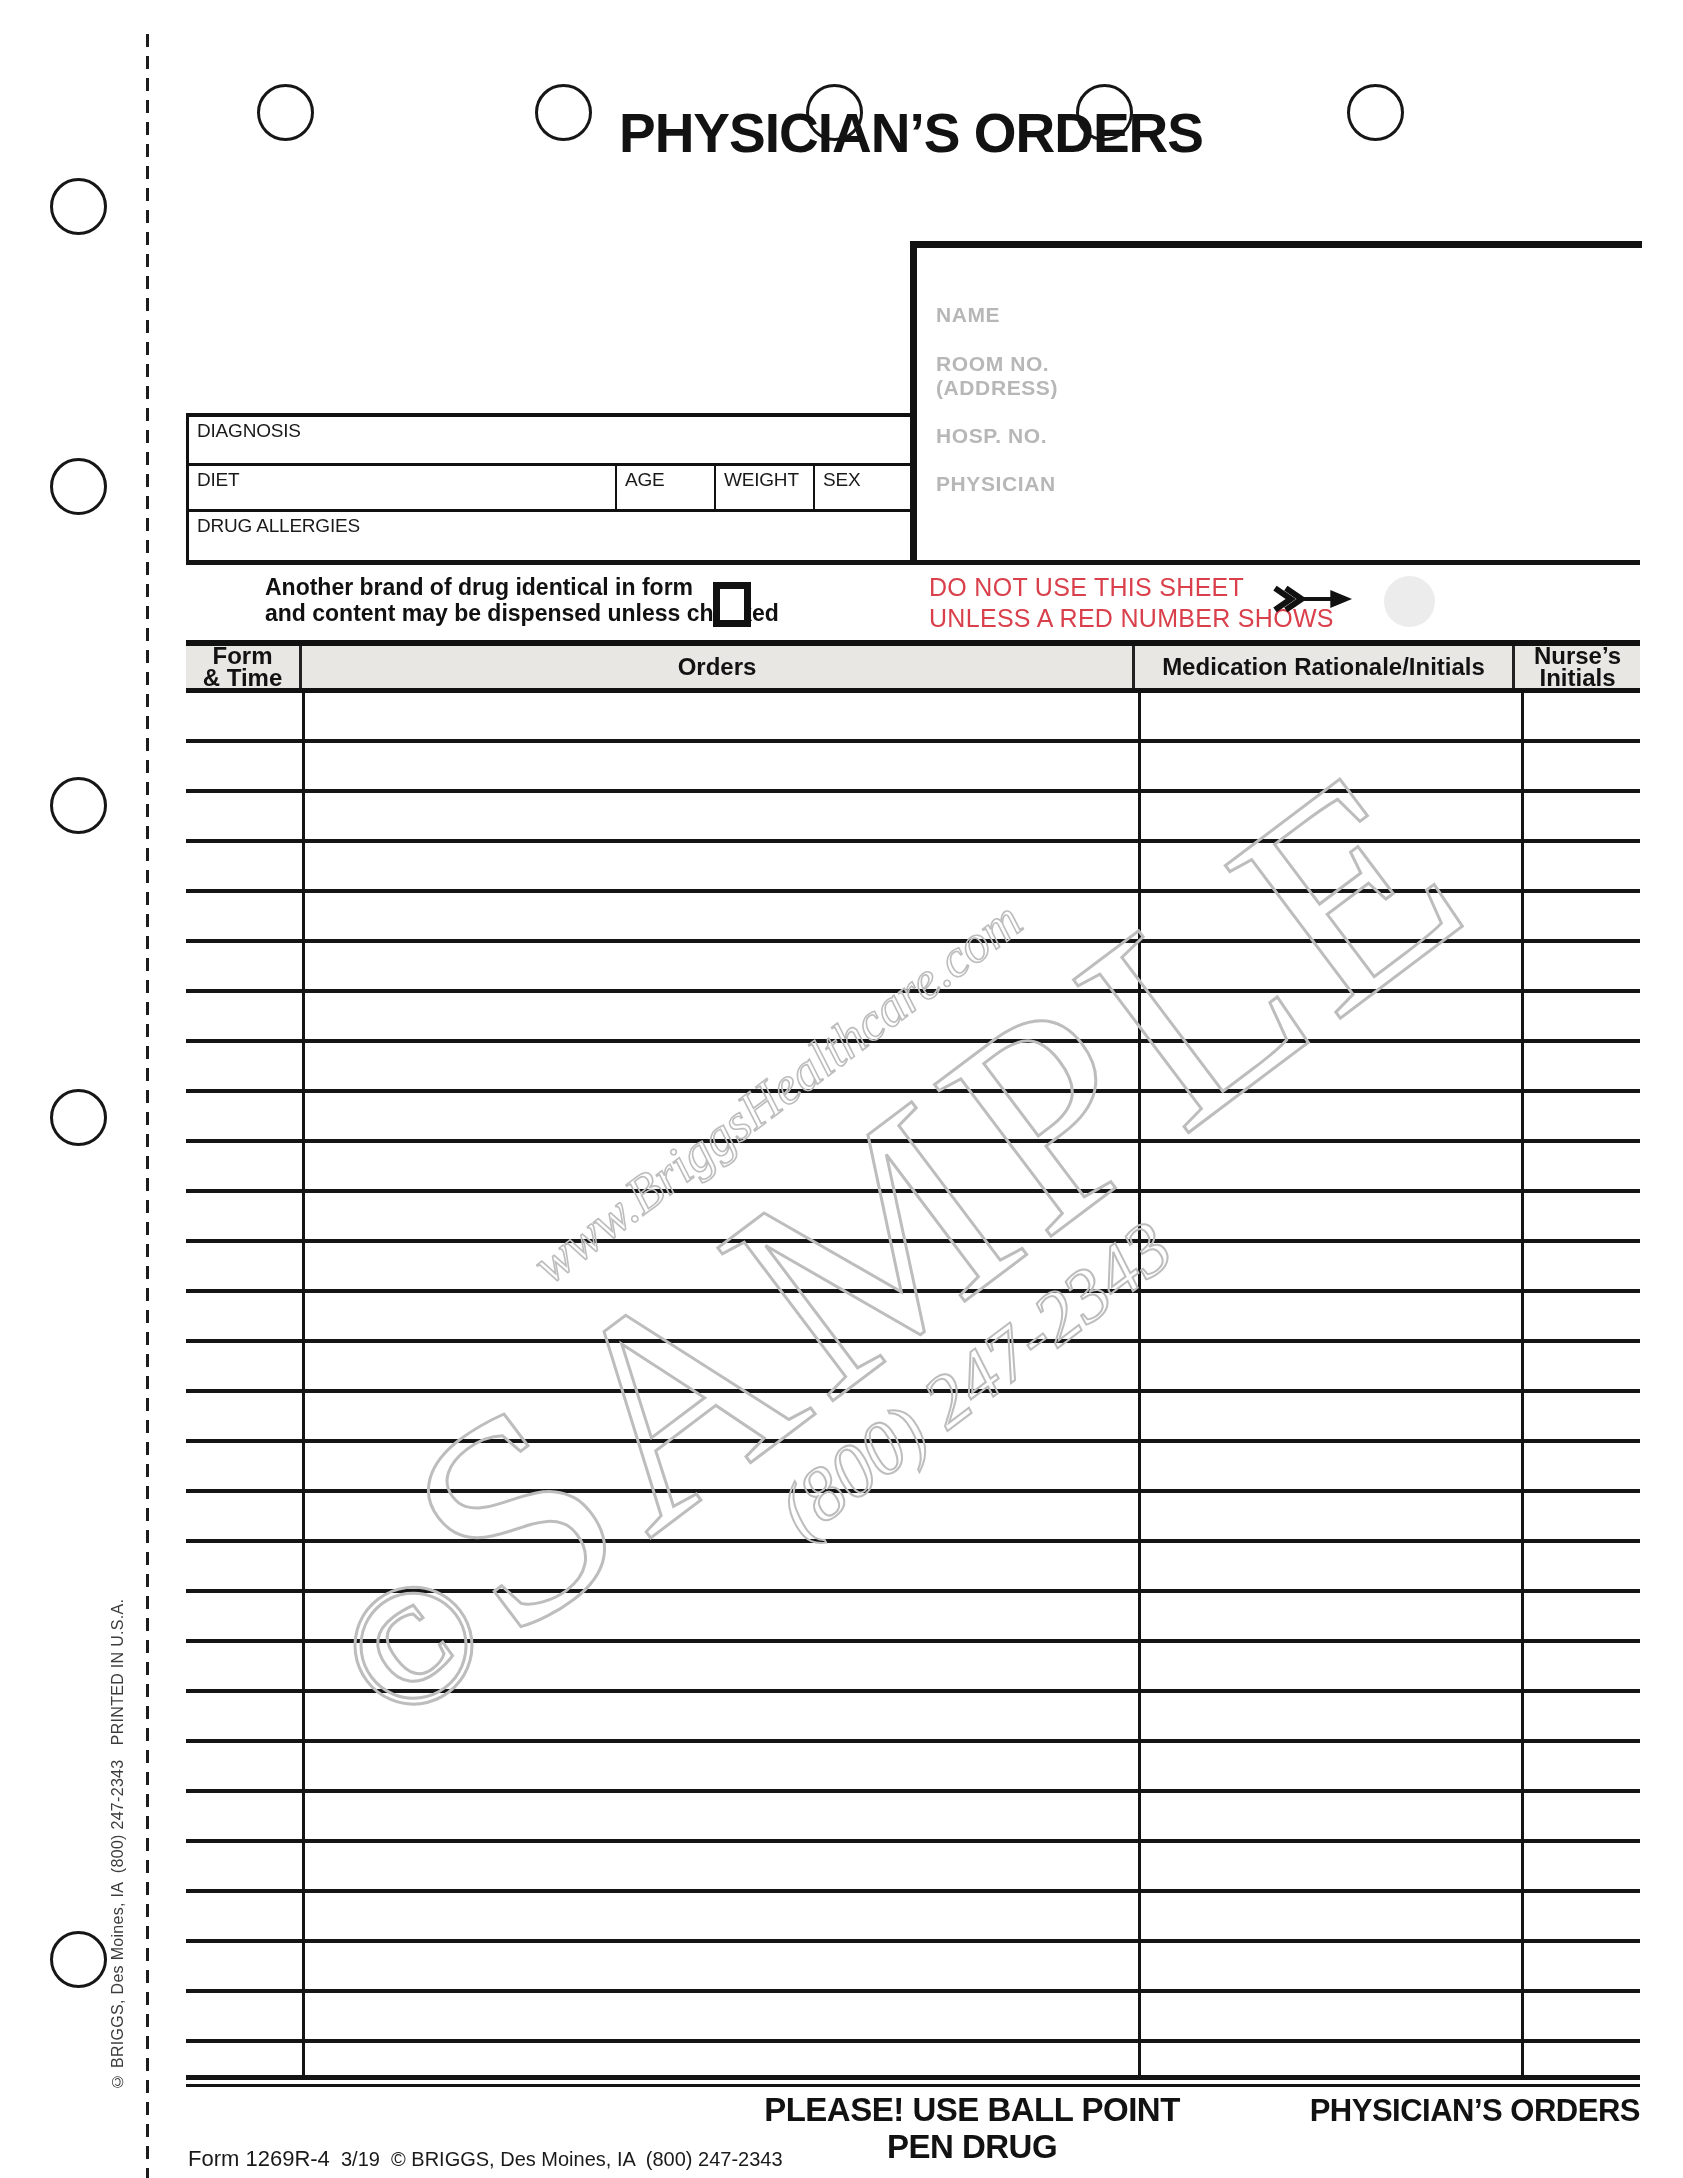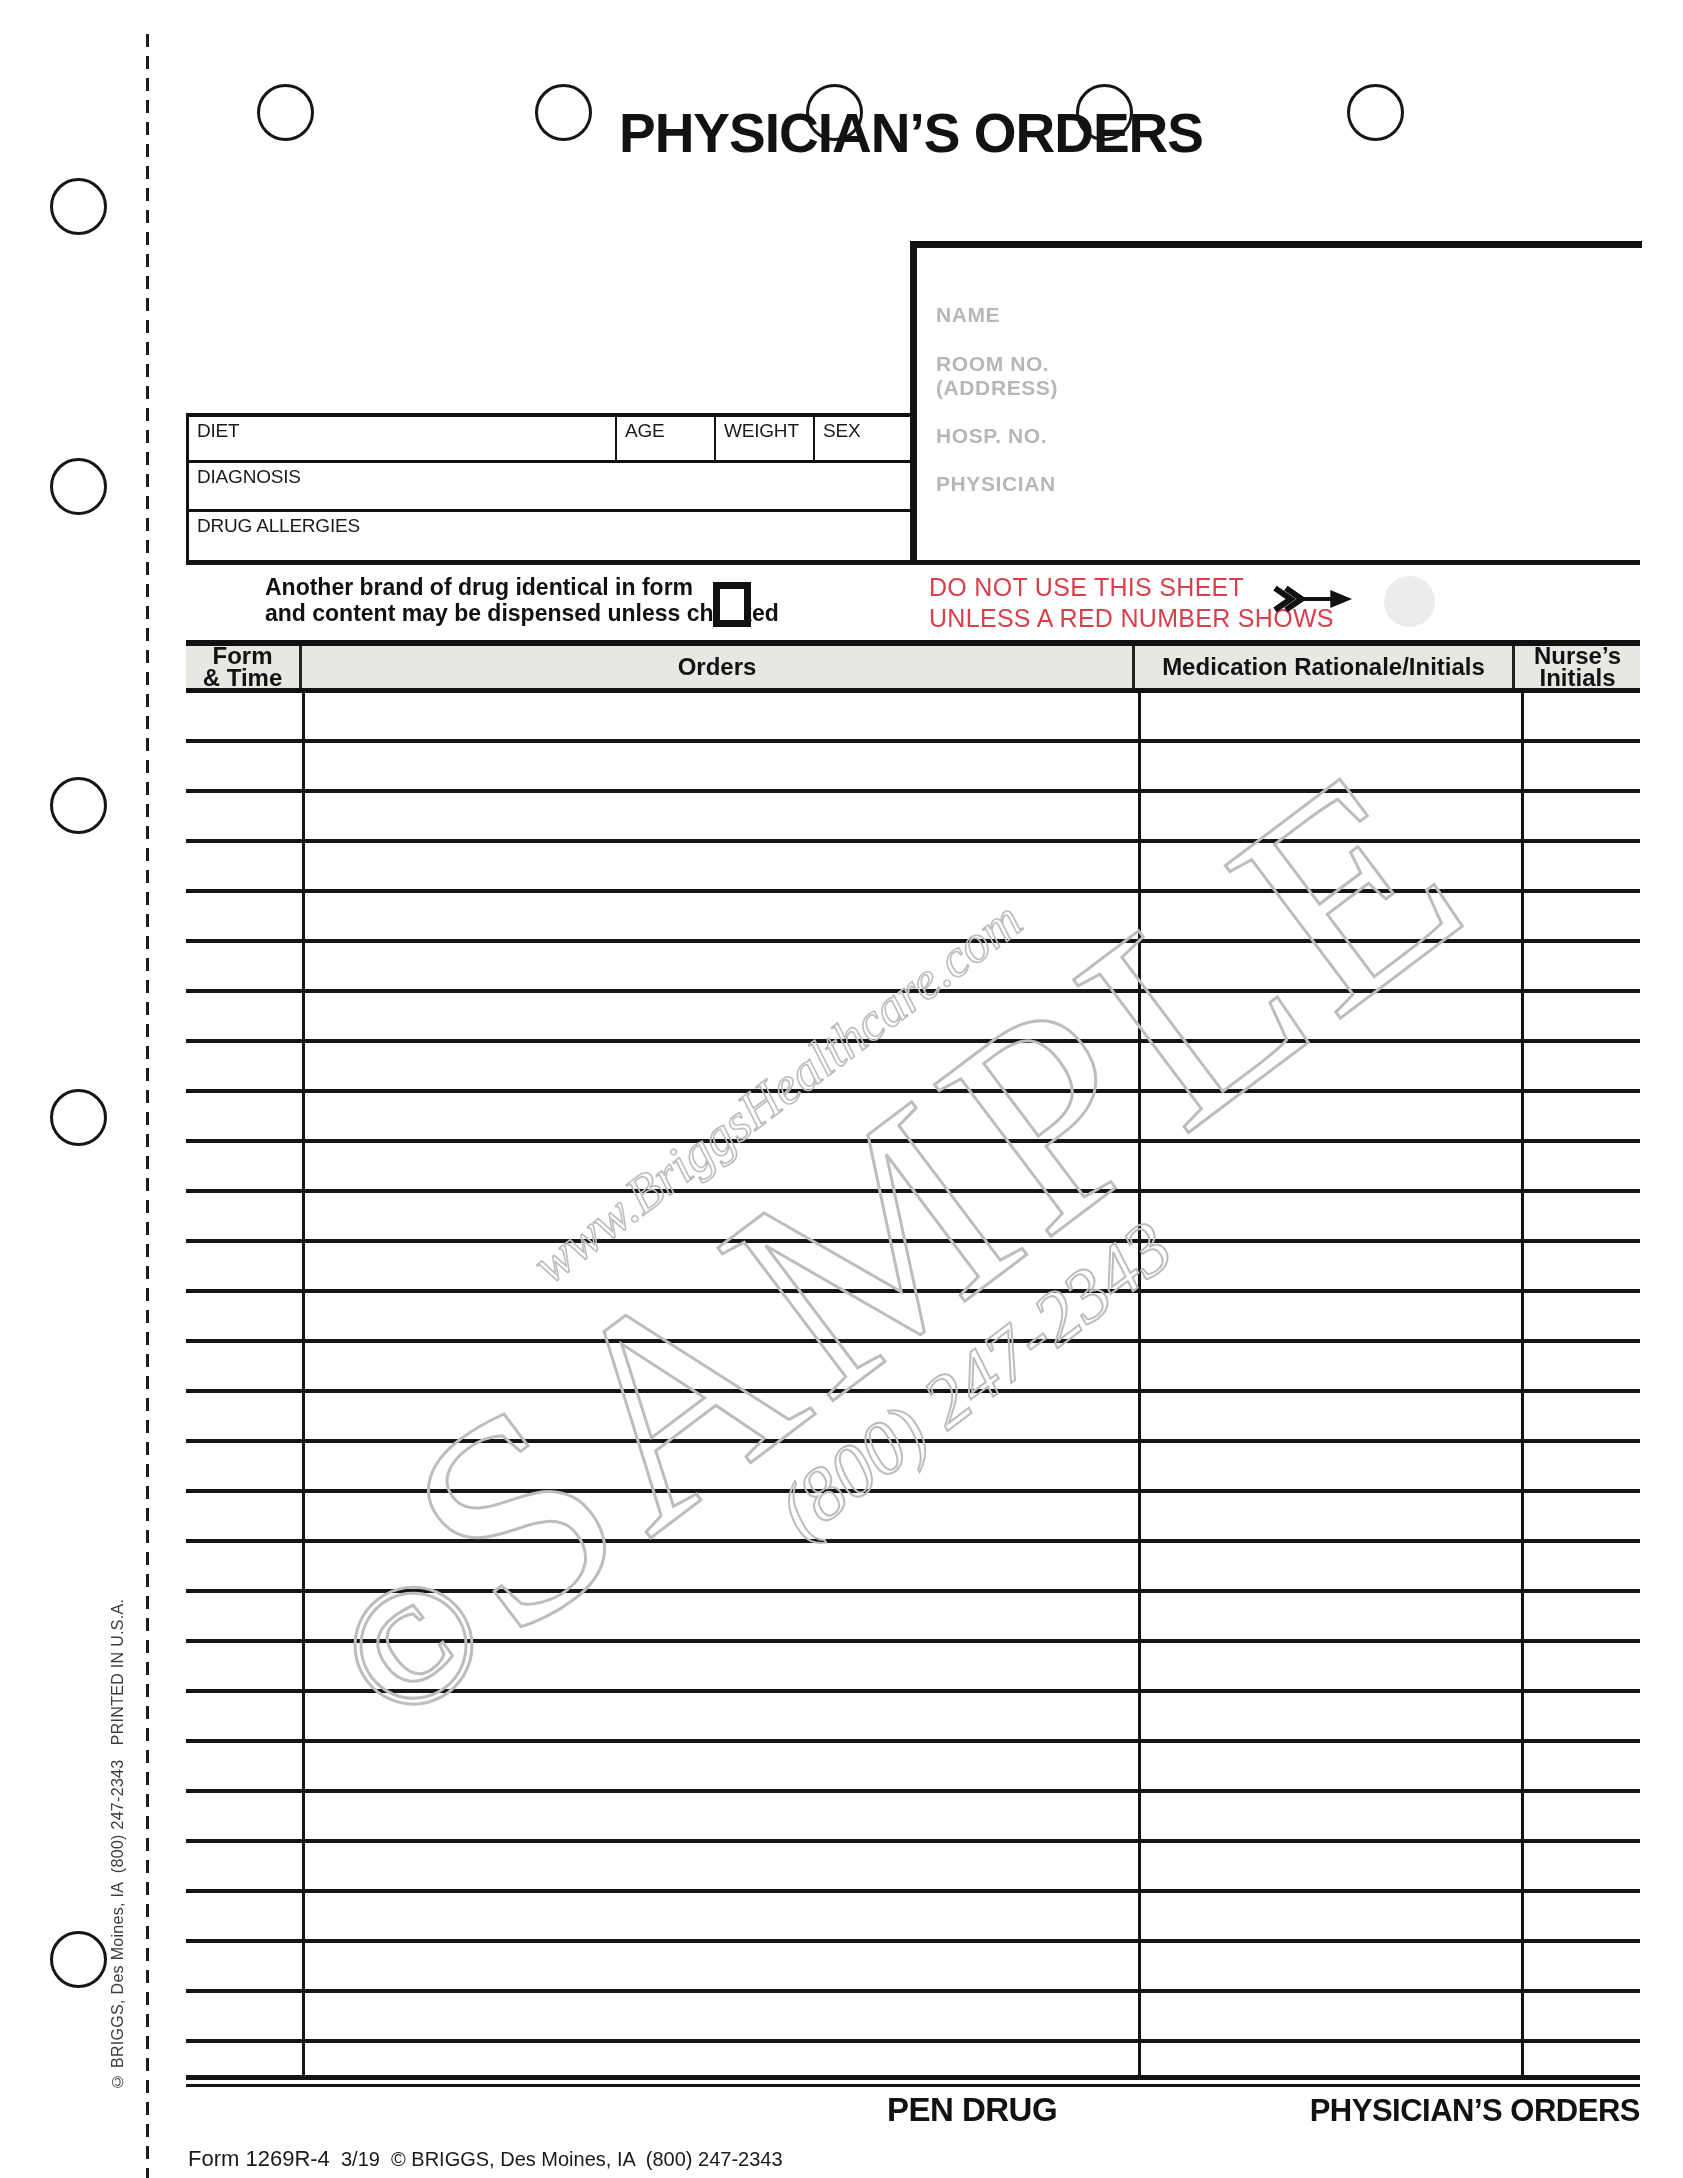--- a/index.html
+++ b/index.html
@@ -96,28 +96,28 @@
   <div class="title">PHYSICIAN’S ORDERS</div>
 
   <div class="patient-box"></div>
   <div class="p-label" style="left:936px;top:275px;">NAME</div>
   <div class="p-label" style="left:936px;top:324px;">ROOM NO.</div>
   <div class="p-label" style="left:936px;top:348px;">(ADDRESS)</div>
   <div class="p-label" style="left:936px;top:396px;">HOSP. NO.</div>
   <div class="p-label" style="left:936px;top:444px;">PHYSICIAN</div>
 
   <div class="demo">
+    <div class="demo-row r2">
+      <div class="demo-cell c-wide"><span>DIAGNOSIS</span></div>
+    </div>
     <div class="demo-row r1">
       <div class="demo-cell c-diet"><span>DIET</span></div>
       <div class="demo-cell c-age"><span>AGE</span></div>
       <div class="demo-cell c-weight"><span>WEIGHT</span></div>
       <div class="demo-cell c-sex"><span>SEX</span></div>
-    </div>
-    <div class="demo-row r2">
-      <div class="demo-cell c-wide"><span>DIAGNOSIS</span></div>
     </div>
     <div class="demo-row r3">
       <div class="demo-cell c-wide"><span>DRUG ALLERGIES</span></div>
     </div>
   </div>
 
   <div class="hline" style="left:186px;top:532px;width:1454px;height:5px;"></div>
 
   <div class="notice">
     <div>Another brand of drug identical in form</div>
@@ -168,20 +168,21 @@
 
   <div class="sidetext">© BRIGGS, Des Moines, IA  (800) 247-2343   PRINTED IN U.S.A.</div>
 
   <div class="f-left">
     <div><span class="f-form">Form 1269R-4</span><span>  3/19  © BRIGGS, Des Moines, IA  (800) 247-2343</span></div>
     
     
   </div>
 
   <div class="f-pen">
+    <div>PLEASE! USE BALL POINT</div>
     <div>PEN DRUG</div>
   </div>
 
   <div class="f-title">PHYSICIAN’S ORDERS</div>
 
   <div class="bottombar"></div>
 
 </div>
 
 

